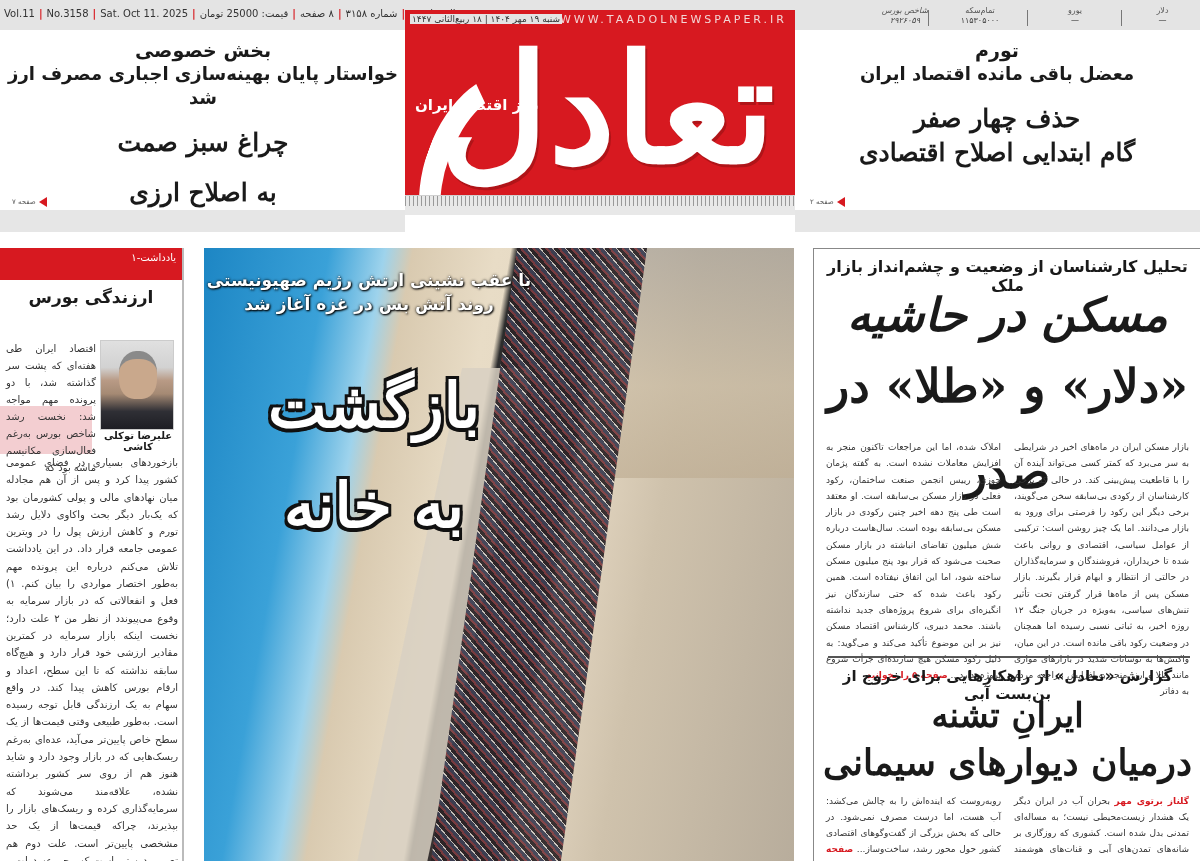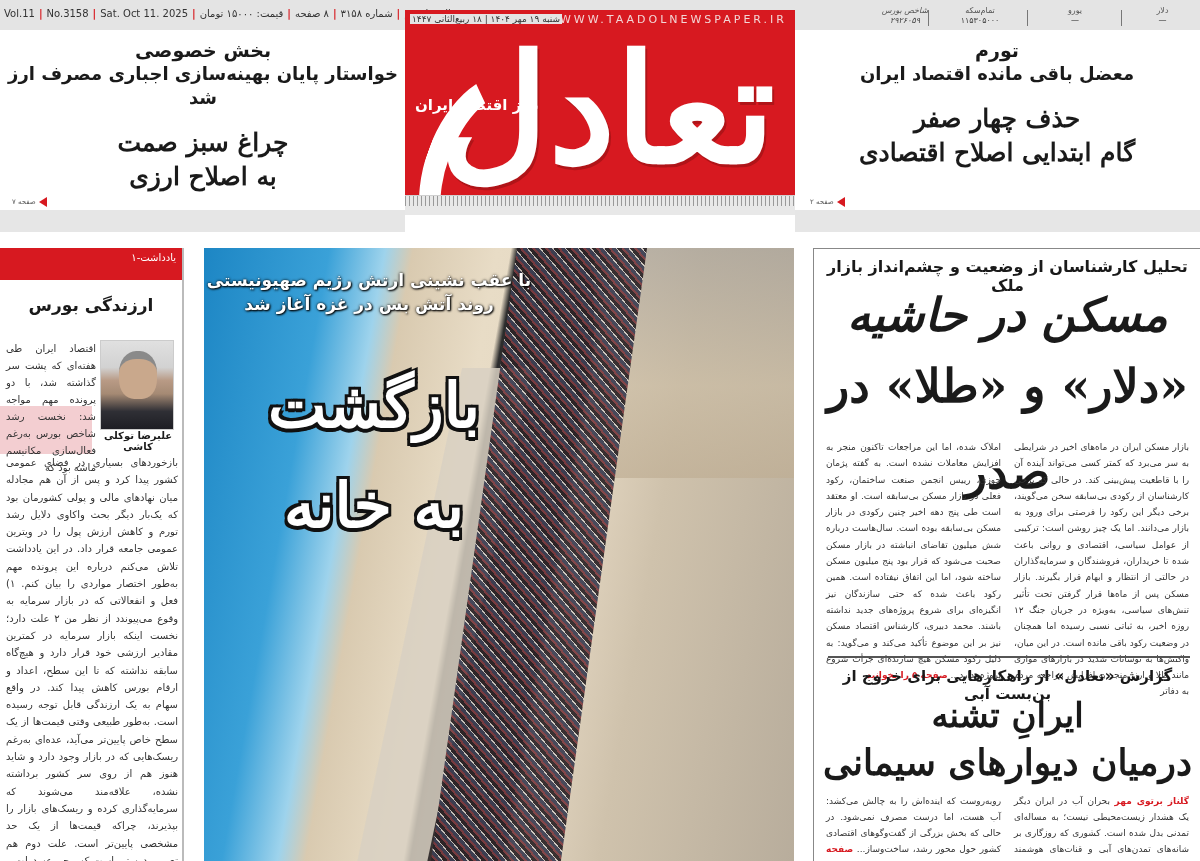--- a/index.html
+++ b/index.html
@@ -30,21 +30,21 @@
   .teaser { position: absolute; top: 38px; width: 390px; text-align: center; direction: rtl; }
   .teaser .kicker { font-size: 19px; font-weight: bold; line-height: 24px; }
   .teaser .sub { font-size: 18px; font-weight: bold; line-height: 24px; }
   .teaser .headline { font-size: 25px; font-weight: bold; line-height: 34px; margin-top: 16px; font-family: "DejaVu Serif", serif; }
   .page-ref { position: absolute; top: 197px; font-size: 7px; color: #555; direction: rtl; display: flex; align-items: center; gap: 3px; }
   .page-ref .tri { width: 0; height: 0; border-top: 5px solid transparent; border-bottom: 5px solid transparent; border-right: 8px solid #d71920; }
 
   
   .opinion { position: absolute; left: 0; top: 248px; width: 184px; height: 613px; border-right: 2px solid #bbb; overflow: hidden; }
   .opinion-bar { background: #d71920; color: #fff; font-size: 10px; height: 32px; line-height: 20px; padding-right: 6px; text-align: right; direction: rtl; }
-  .opinion-title { text-align: center; direction: rtl; font-weight: bold; font-size: 17px; line-height: 23px; margin-top: 14px; }
+  .opinion-title { text-align: center; direction: rtl; font-weight: bold; font-size: 17px; line-height: 23px; margin-top: 6px; }
   .opinion-photo { position: absolute; left: 100px; top: 92px; width: 74px; height: 90px; background: linear-gradient(180deg, #e0e0e0 0%, #d2d2d2 30%, #b89a85 45%, #a58a74 60%, #2f2f35 80%, #1e1e24 100%); border: 1px solid #ccc; }
   .opinion-photo .head { position: absolute; left: 18px; top: 10px; width: 38px; height: 48px; border-radius: 45% 45% 40% 40%; background: #c9a88c; border-top: 8px solid #8a8a8a; }
   .opinion-author { position: absolute; left: 98px; top: 182px; width: 80px; text-align: center; font-size: 10px; font-weight: bold; direction: rtl; }
   .opinion-intro { position: absolute; left: 6px; top: 92px; width: 90px; direction: rtl; text-align: justify; font-size: 10px; line-height: 17px; color: #333; }
   .pull-quote { position: absolute; left: 0; top: 158px; width: 92px; height: 48px; background: #f2c9cc; opacity: 0.9; }
   .opinion-body { position: absolute; left: 6px; top: 206px; width: 172px; direction: rtl; text-align: justify; font-size: 10px; line-height: 17.3px; color: #333; }
 
   
   .photo { position: absolute; left: 204px; top: 248px; width: 590px; height: 613px; overflow: hidden;
     background:
@@ -76,21 +76,21 @@
 <body>
 
 <div class="top-strip">
   <div class="issue-line">
     <span>سال دوازدهم</span>
     <span class="sep">|</span>
     <span>شماره ۳۱۵۸</span>
     <span class="sep">|</span>
     <span>۸ صفحه</span>
     <span class="sep">|</span>
-    <span>قیمت: ۱۵۰۰۰ تومان</span>
+    <span>قیمت: 25000 تومان</span>
     <span class="sep">|</span>
     <span style="direction:ltr">Sat. Oct 11. 2025</span>
     <span class="sep">|</span>
     <span style="direction:ltr">No.3158</span>
     <span class="sep">|</span>
     <span style="direction:ltr">Vol.11</span>
   </div>
 
   <div class="market-box" style="left:860px; width:90px;font-style:italic;">
     <div>شاخص بورس</div>
@@ -122,21 +122,21 @@
   <div class="logo">تعادل</div>
   <div class="logo-tagline">نیاز اقتصاد ایران</div>
 </div>
 <div class="date-line" style="left:410px; top:14px; color:#333; z-index:2; background:#e4e4e4; padding:0 2px;">شنبه ۱۹ مهر ۱۴۰۴ | ۱۸ ربیع‌الثانی ۱۴۴۷</div>
 <div class="ruler"></div>
 
 <div class="teaser" style="left:8px;">
   <div class="kicker">بخش خصوصی</div>
   <div class="sub">خواستار پایان بهینه‌سازی اجباری مصرف ارز شد</div>
   <div class="headline">چراغ سبز صمت</div>
-  <div class="headline" style="margin-top:0">به اصلاح ارزی</div>
+  <div class="headline" style="margin-top:16px">به اصلاح ارزی</div>
 </div>
 <div class="page-ref" style="left:12px;">
   <span class="tri"></span>
   <span>صفحه ۷</span>
 </div>
 
 <div class="teaser" style="left:802px;">
   <div class="kicker">تورم</div>
   <div class="sub">معضل باقی مانده اقتصاد ایران</div>
   <div class="headline">حذف چهار صفر</div>

